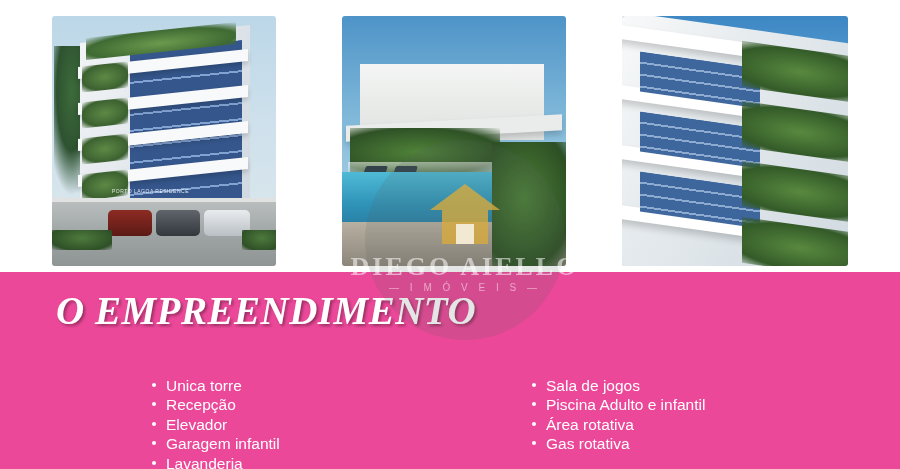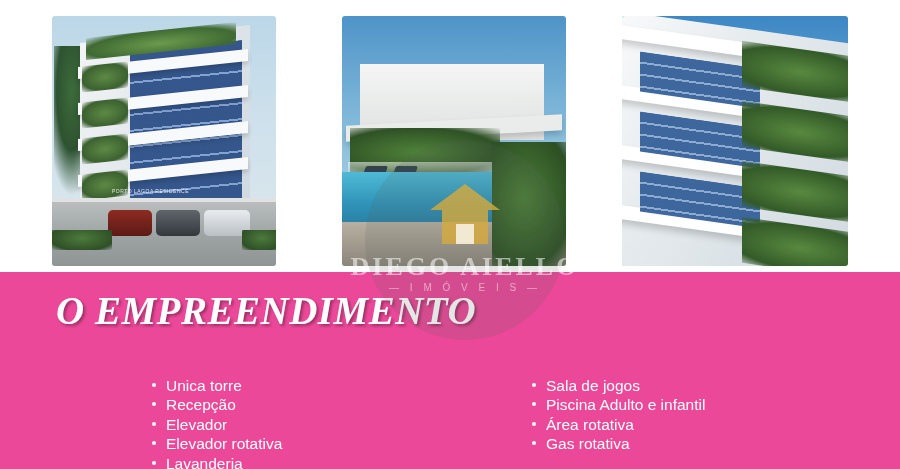--- a/index.html
+++ b/index.html
@@ -222,21 +222,21 @@
   <div class="panel">
 
     <div class="panel-title">O EMPREENDIMENTO</div>
 
     <div class="cols">
       <div class="col left">
         <ul>
           <li><span class="bullet"></span><span>Unica torre</span></li>
           <li><span class="bullet"></span><span>Recepção</span></li>
           <li><span class="bullet"></span><span>Elevador</span></li>
-          <li><span class="bullet"></span><span>Elevador rotativa</span></li>
+          <li><span class="bullet"></span><span>Garagem infantil</span></li>
           <li><span class="bullet"></span><span>Lavanderia</span></li>
         </ul>
       </div>
 
       <div class="col right">
         <ul>
           <li><span class="bullet"></span><span>Sala de jogos</span></li>
           <li><span class="bullet"></span><span>Piscina Adulto e infantil</span></li>
           <li><span class="bullet"></span><span>Área rotativa</span></li>
           <li><span class="bullet"></span><span>Gas rotativa</span></li>

